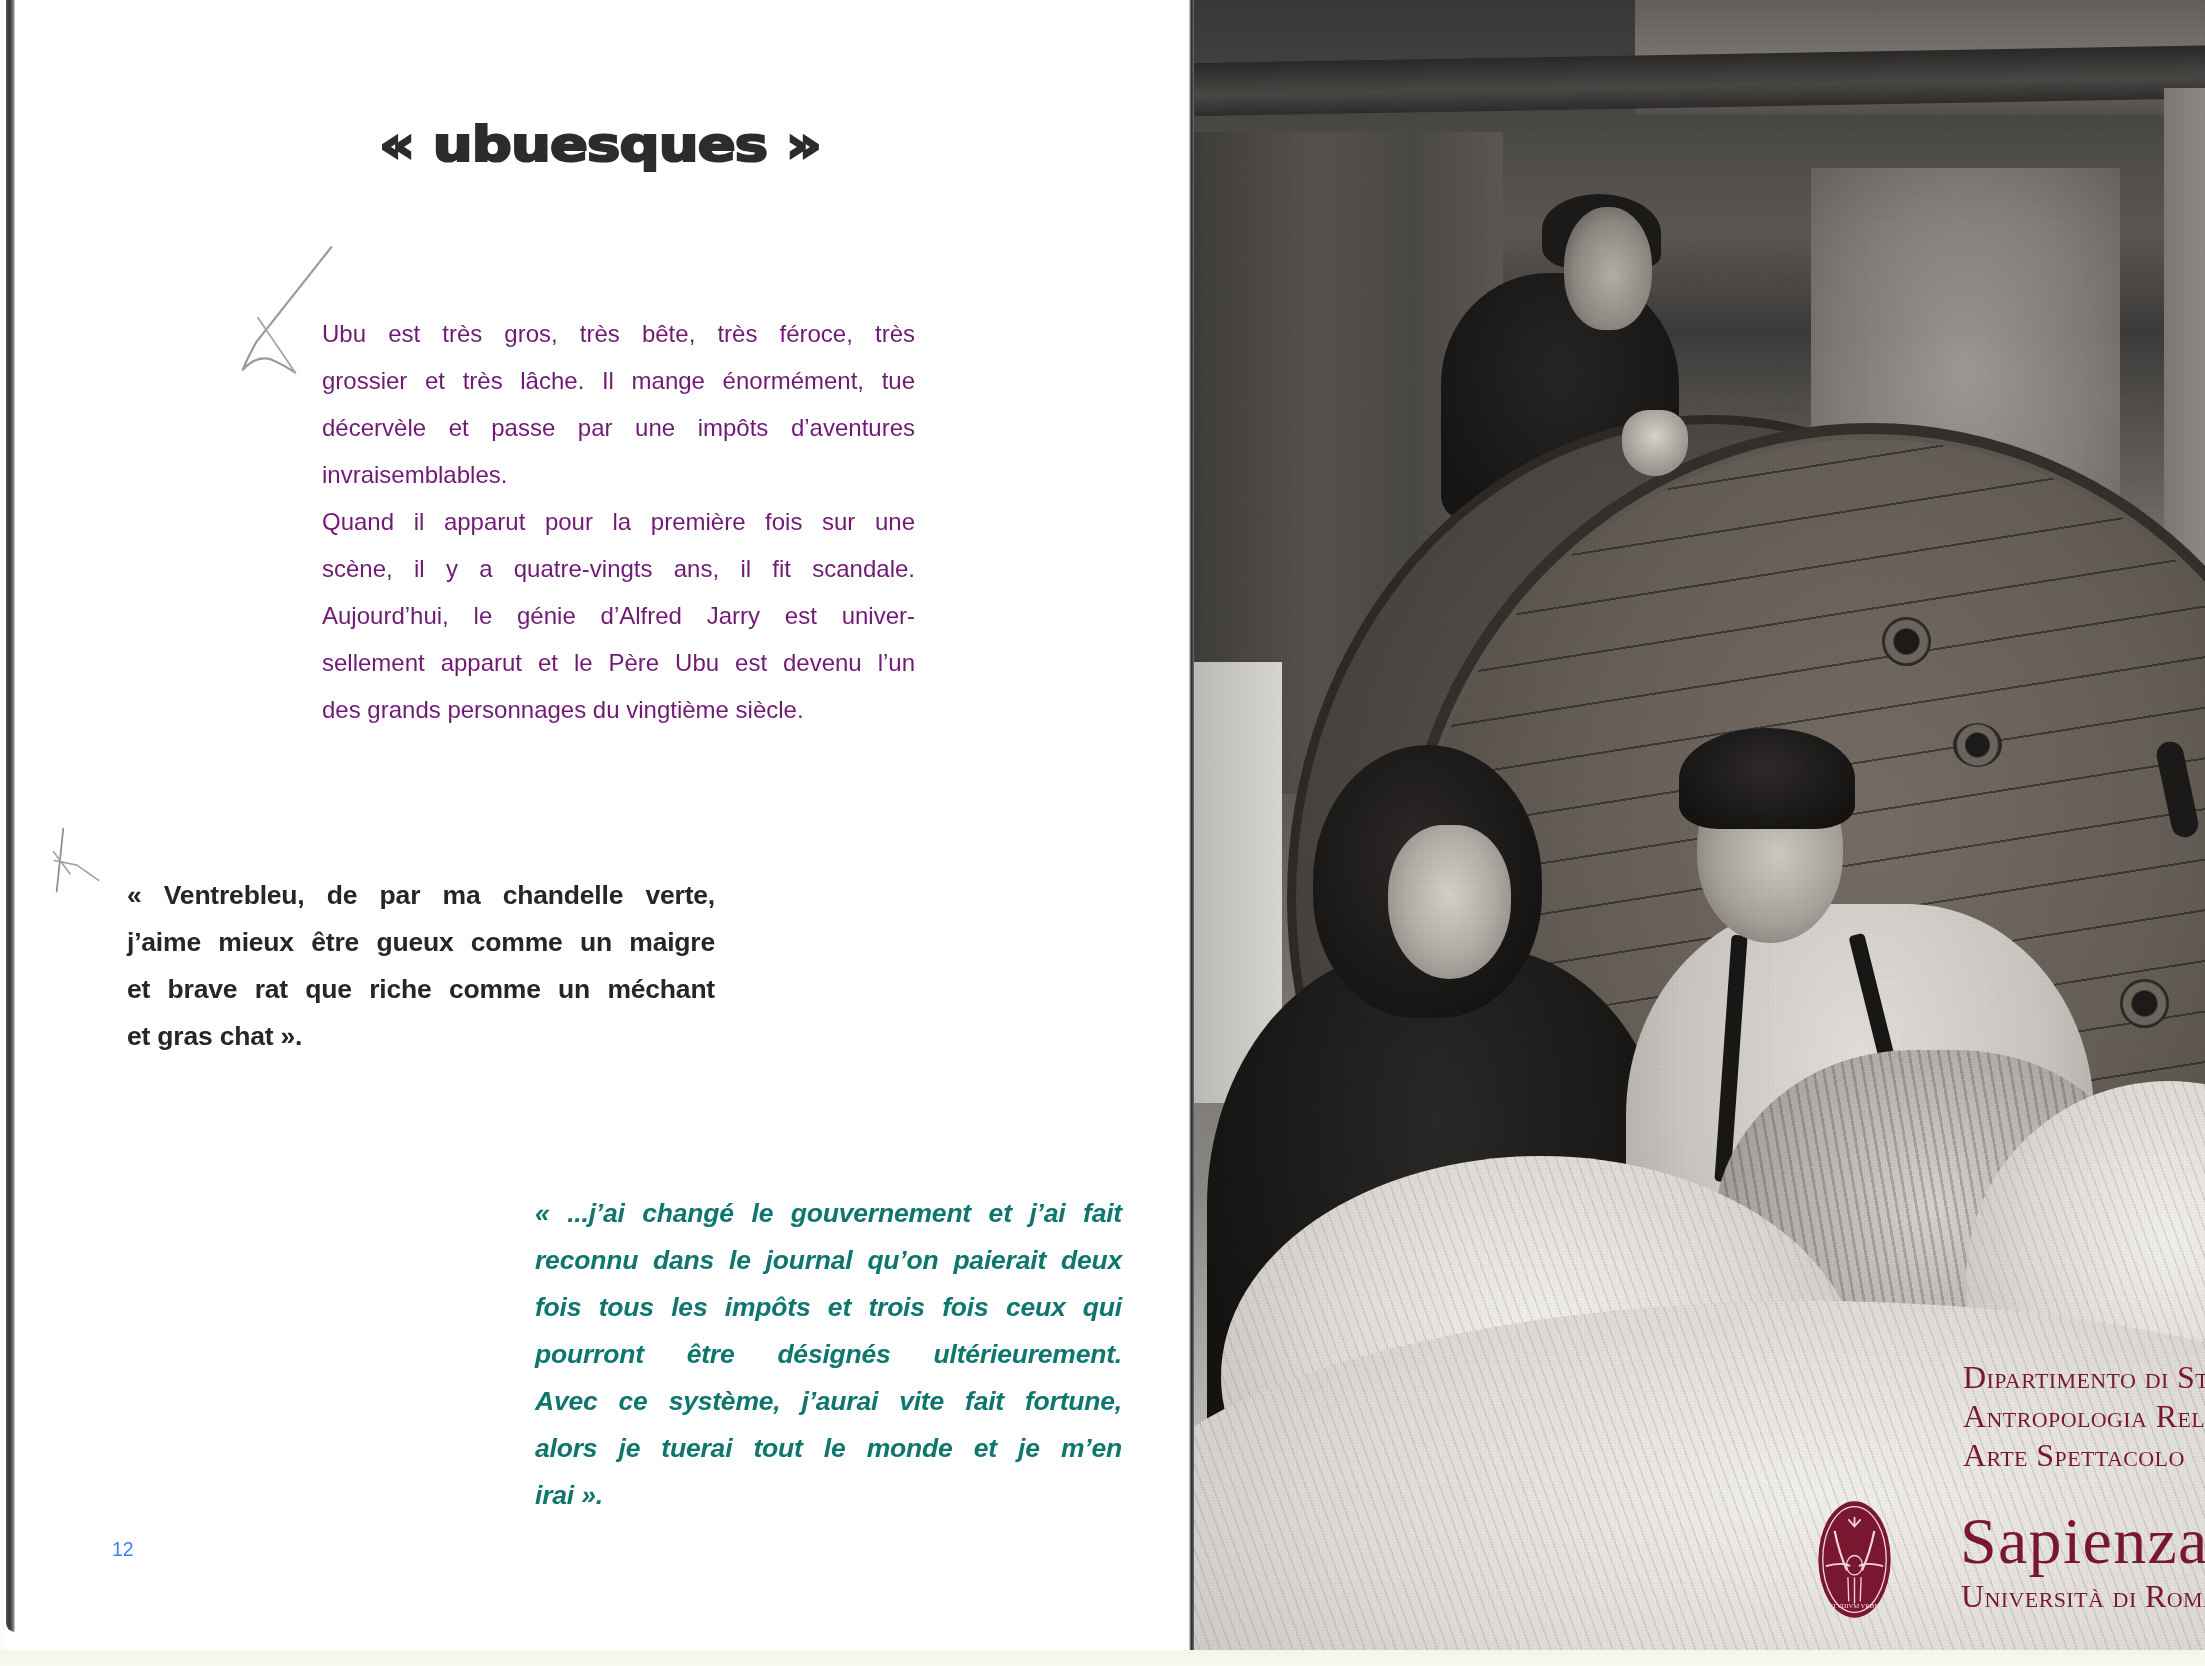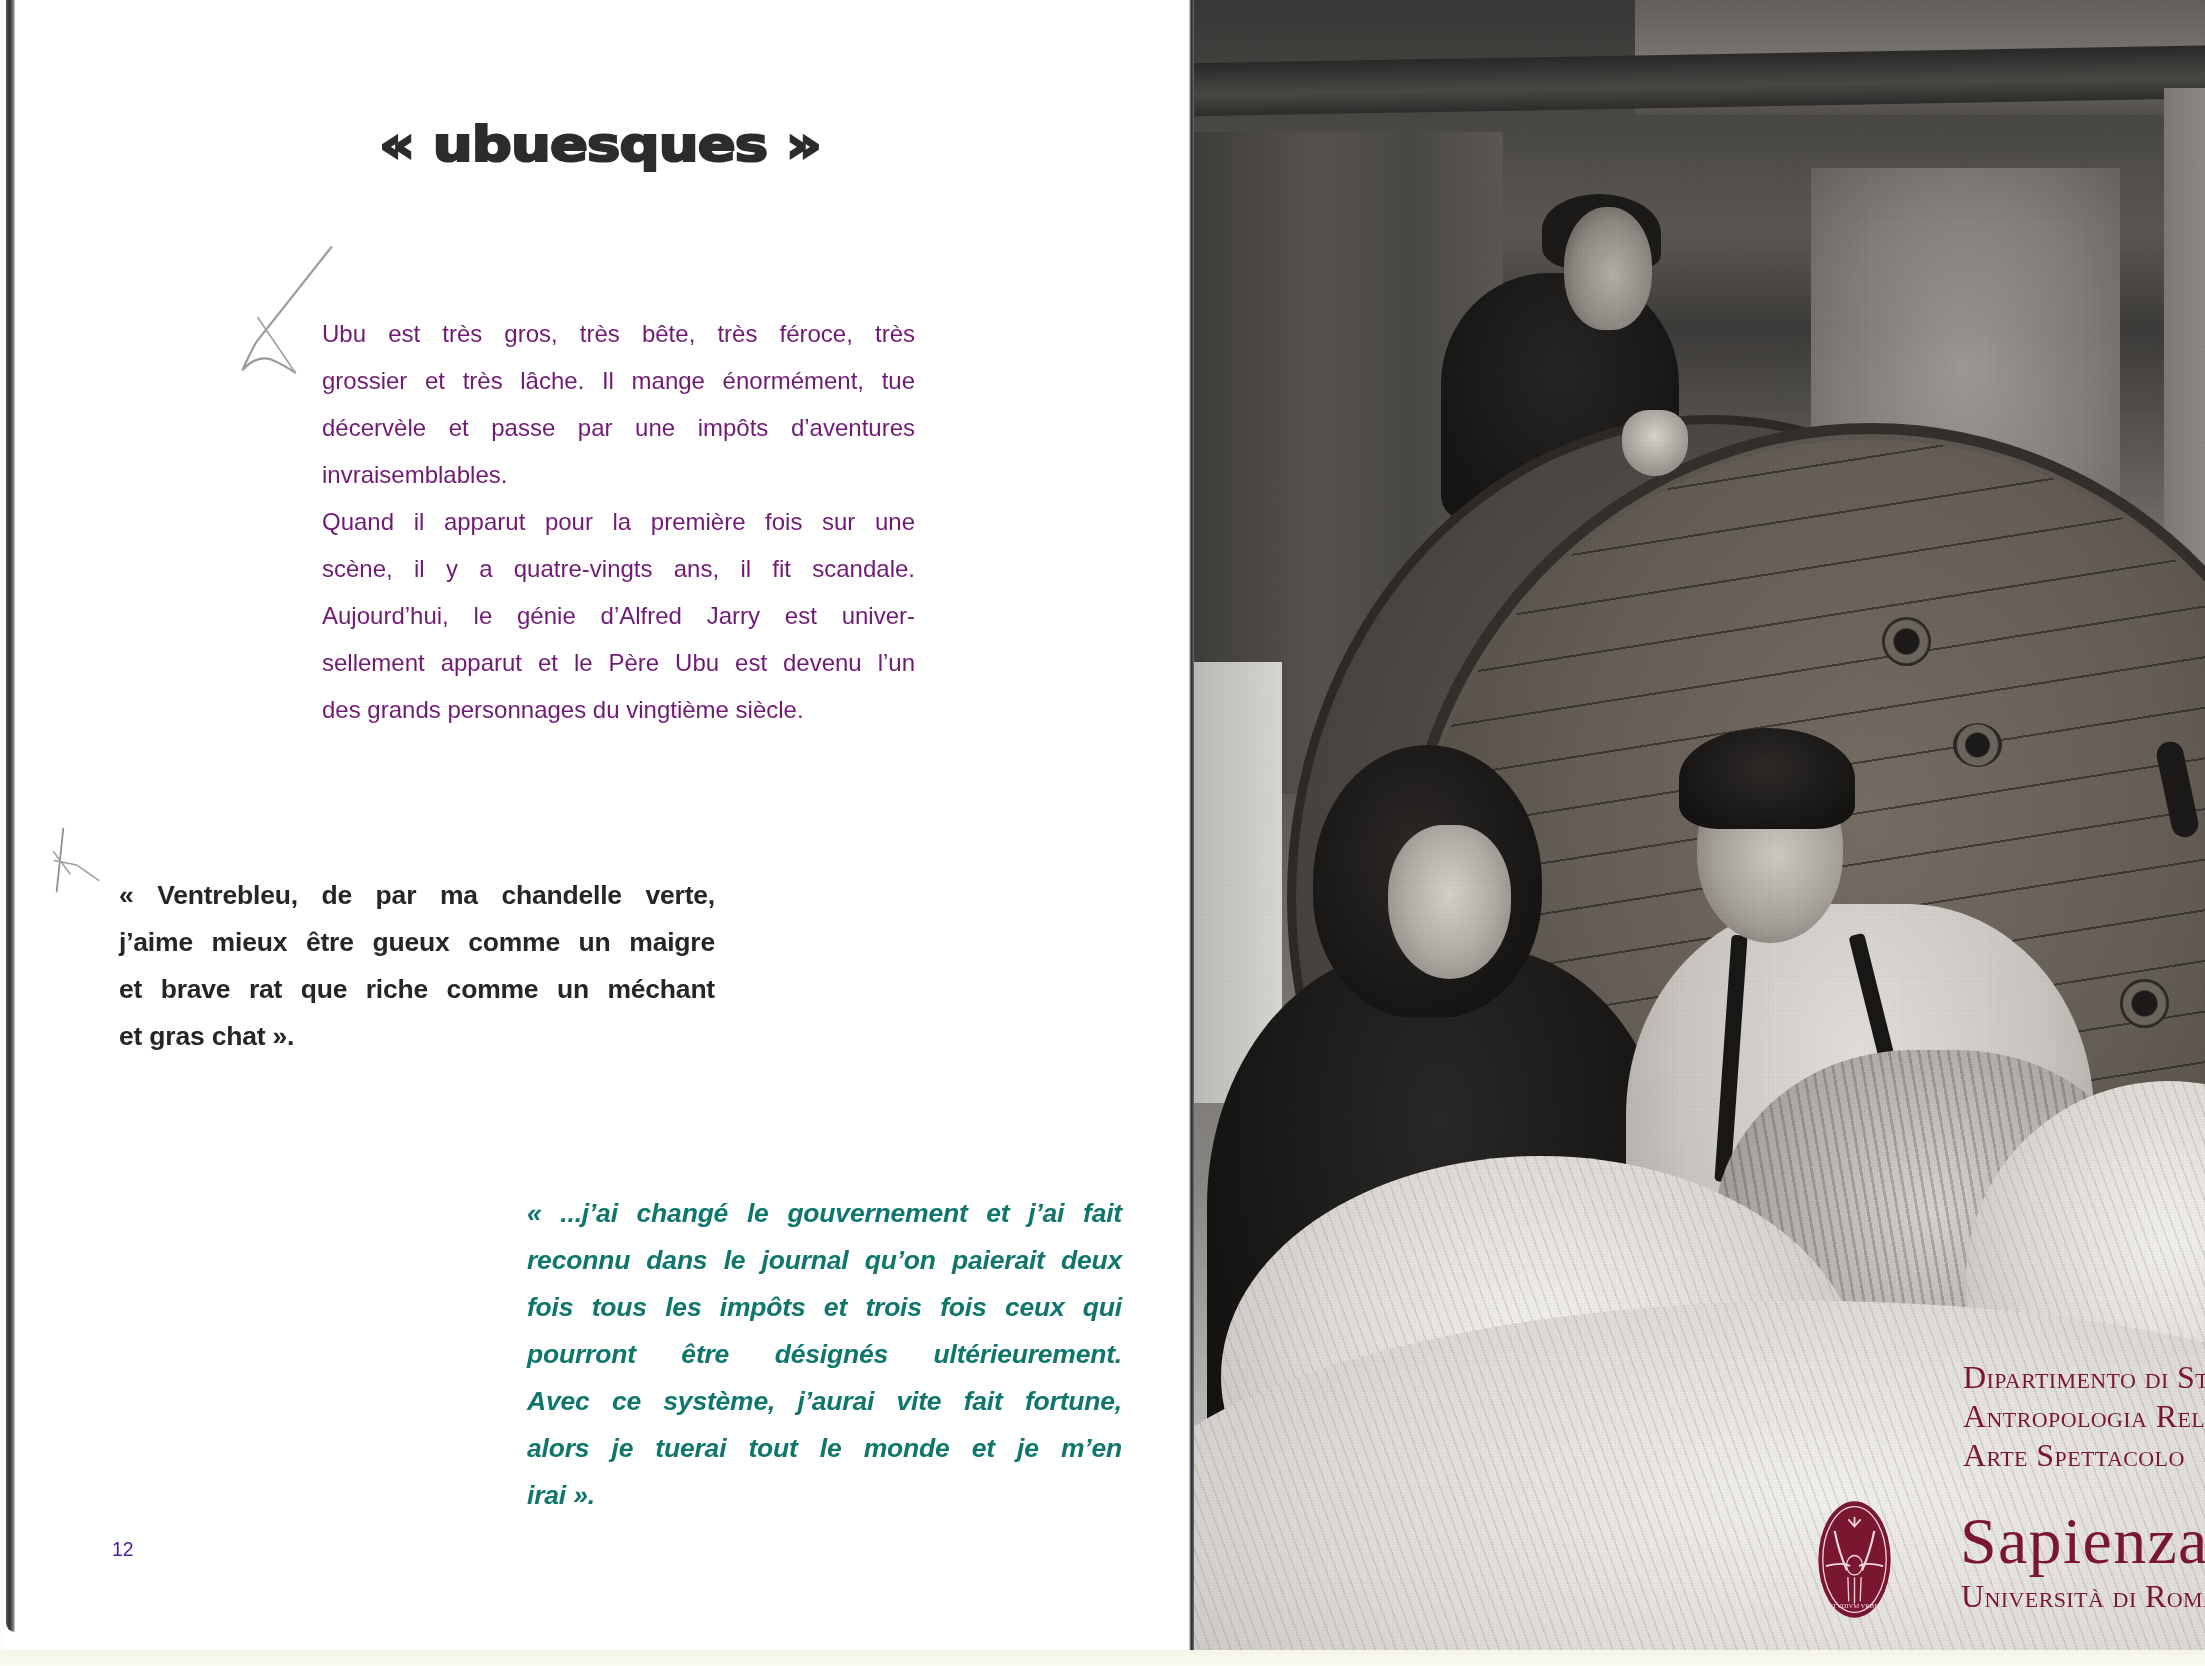--- a/index.html
+++ b/index.html
@@ -40,24 +40,24 @@
   .line { display: block; text-align: justify; text-align-last: justify; }
   .line.last { text-align-last: left; }
   .quote-1 {
     position: absolute; left: 115px; top: 872px; width: 596px;
     font-size: 26.5px; line-height: 47px; font-weight: 700; color: #262626;
   }
   .quote-2 {
     position: absolute; left: 523px; top: 1190px; width: 595px;
     font-size: 26.5px; line-height: 47px; font-weight: 700; color: #0f766e; font-style: italic;
   }
-  .quote-1 .line, .quote-2 .line { letter-spacing: -0.2px; }
+  .quote-1 .line, .quote-2 .line { letter-spacing: -0.2px; margin-left: 8px; }
   .page-number {
     position: absolute; left: 108px; top: 1538px;
-    font-size: 19.4px; color: #4c1d95;
+    font-size: 19.4px; color: #3b82f6;
   }
   .pencil-mark { position: absolute; }
   .pencil-mark svg { display: block; }
 
   
   .gutter {
     position: absolute; left: 1189px; top: 0; width: 6.2px; height: 1652px;
     background: linear-gradient(90deg, #e8e8e8, #2b2b2b 40%, #555 70%, #999);
   }
 

